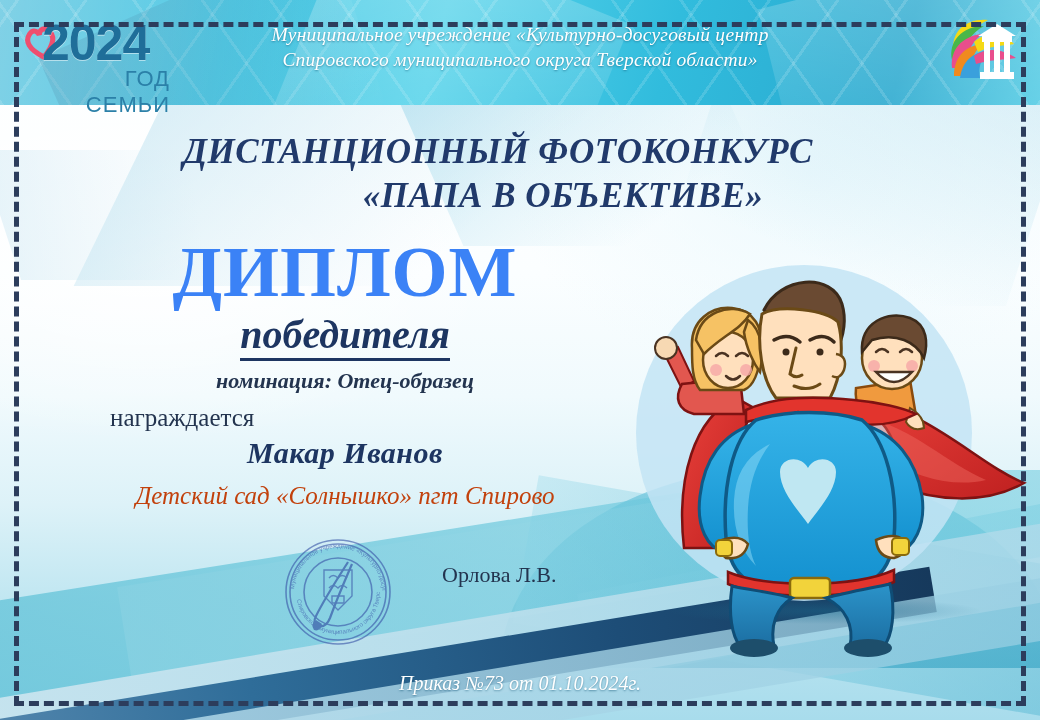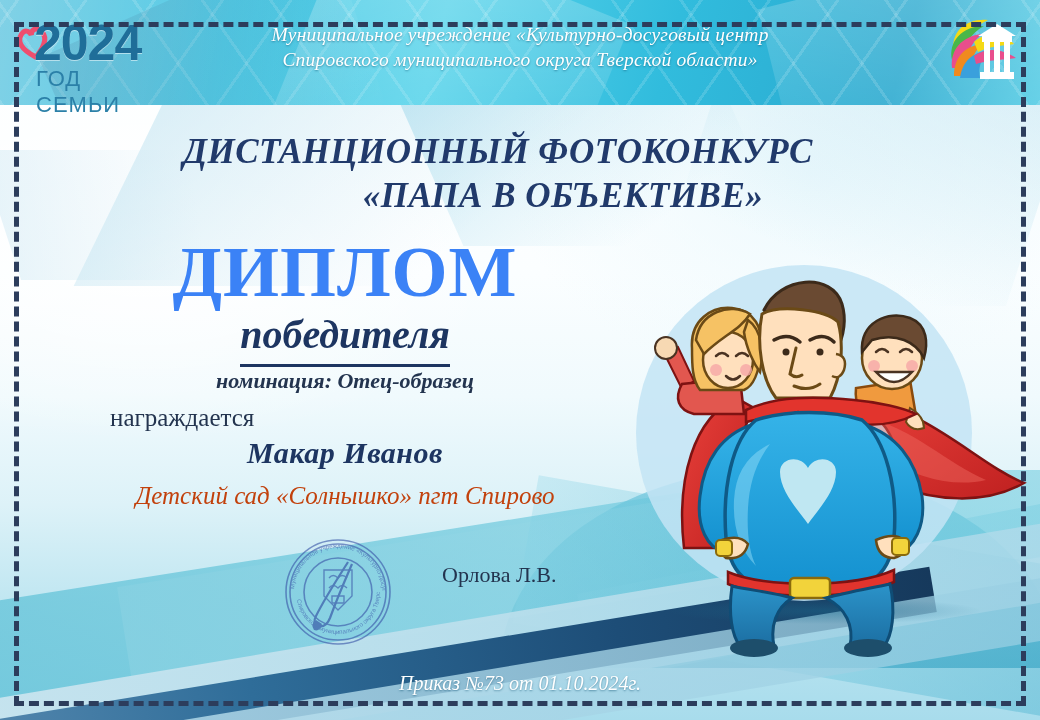--- a/index.html
+++ b/index.html
@@ -115,21 +115,21 @@
   }
 
   
   .frame{
     position:absolute;left:14px;top:22px;right:14px;bottom:14px;
     border:5px dashed #2c3d5c;
     pointer-events:none;
   }
 
   
-  .logo2024{position:absolute;left:12px;top:12px;width:150px;height:86px;}
+  .logo2024{position:absolute;left:20px;top:12px;width:150px;height:86px;text-align:right;}
   .logo2024 .yr{
     position:absolute;left:22px;top:2px;
     font-family:"Liberation Sans", sans-serif;
     font-weight:700;font-size:50px;letter-spacing:-1px;color:#1f6e99;
     text-shadow:0 1px 0 rgba(255,255,255,.5);
   }
   .logo2024 .sub{
     position:absolute;left:24px;top:54px;
     font-family:"Liberation Sans", sans-serif;
     font-weight:400;font-size:22px;letter-spacing:1px;color:#2b80a8;
@@ -161,21 +161,21 @@
   .diplom{
     position:absolute;left:130px;top:234px;width:430px;text-align:center;
     font-family:"Liberation Serif", serif;font-weight:700;
     font-size:72px;line-height:76px;color:#3b82f6;letter-spacing:1px;
   }
   .pobed{
     position:absolute;left:130px;top:312px;width:430px;text-align:center;
     font-family:"Liberation Serif", serif;font-weight:700;font-style:italic;
     font-size:40px;line-height:46px;color:#1d3561;
   }
-  .pobed span{border-bottom:3px solid #1d3561;padding-bottom:7px;}
+  .pobed span{border-bottom:3px solid #1d3561;padding-bottom:1px;}
 
   .nomin{
     position:absolute;left:110px;top:368px;width:470px;text-align:center;
     font-family:"Liberation Serif", serif;font-style:italic;
     font-size:22px;color:#23344f;font-weight:bold;
   }
   .award{
     position:absolute;left:110px;top:404px;width:470px;text-align:left;
     font-family:"Liberation Serif", serif;
     font-size:25px;color:#23344f;

